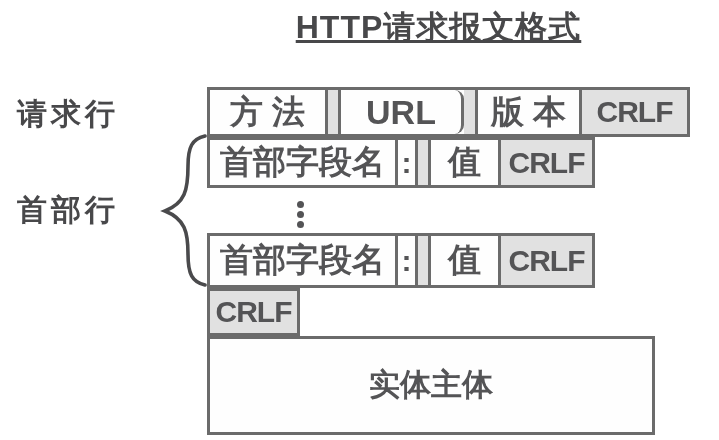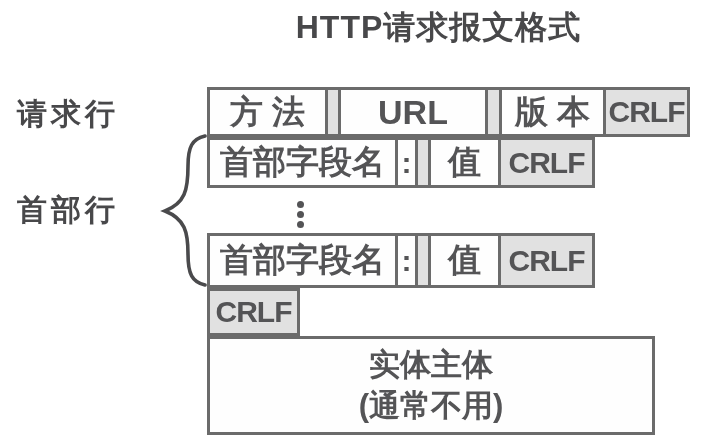--- a/index.html
+++ b/index.html
@@ -15,21 +15,21 @@
   body {
     width: 719px; height: 440px;
     font-family: "Liberation Sans", "DejaVu Sans", sans-serif;
     overflow: hidden;
   }
   .stage { position: relative; width: 719px; height: 440px; background: var(--background); }
 
   .title {
     position: absolute; left: 190px; top: 6px; width: 497px;
     text-align: center; font-size: 32px; font-weight: bold;
-    color: var(--heading-text); letter-spacing: 1px; white-space: nowrap;
+    color: var(--heading-text); letter-spacing: 1px; white-space: nowrap; text-decoration: underline;
   }
 
   .side-label {
     position: absolute; left: 17px;
     font-size: 30px; font-weight: bold; color: var(--heading-text);
     letter-spacing: 4px; white-space: nowrap;
   }
   .lbl-request { top: 94px; }
   .lbl-header  { top: 190px; }
 
@@ -45,21 +45,21 @@
     font-weight: bold; color: var(--text); background: var(--white-fill);
     white-space: nowrap; overflow: hidden;
   }
   .row .cell:last-child { border-right: none; }
   .cell.gray { background: var(--gray-fill); }
 
   .row1 { left: 207px; top: 87px;  width: 483px; height: 50px; }
   .row2 { left: 207px; top: 137px; width: 388px; height: 51px; }
   .row3 { left: 207px; top: 233px; width: 388px; height: 55px; }
 
-  .w118 { width: 118px; } .w13 { width: 13px; } .w123 { width: 147px; }
+  .w118 { width: 118px; } .w13 { width: 13px; } .w123 { width: 123px; border-radius: 9px; }
   .w14  { width: 14px; }  .w120 { width: 104px; }
   .w188 { width: 188px; } .w20 { width: 20px; } .w70 { width: 70px; }
   .grow { flex: 1; }
 
   .cjk   { font-size: 33px; }
   .latin { font-size: 34px; }
   .crlf  { font-size: 30px; letter-spacing: -1px; }
   .colon { font-size: 30px; }
 
   .dots {
@@ -126,16 +126,15 @@
     <div class="cell colon w20">:</div>
     <div class="cell gray w13"></div>
     <div class="cell cjk w70">值</div>
     <div class="cell gray crlf grow">CRLF</div>
   </div>
 
   <div class="crlf-line">CRLF</div>
 
   <div class="entity">
     <div>实体主体</div>
-    <div>(通常不用)</div>
   </div>
 
 </div>
 
 </body></html>

